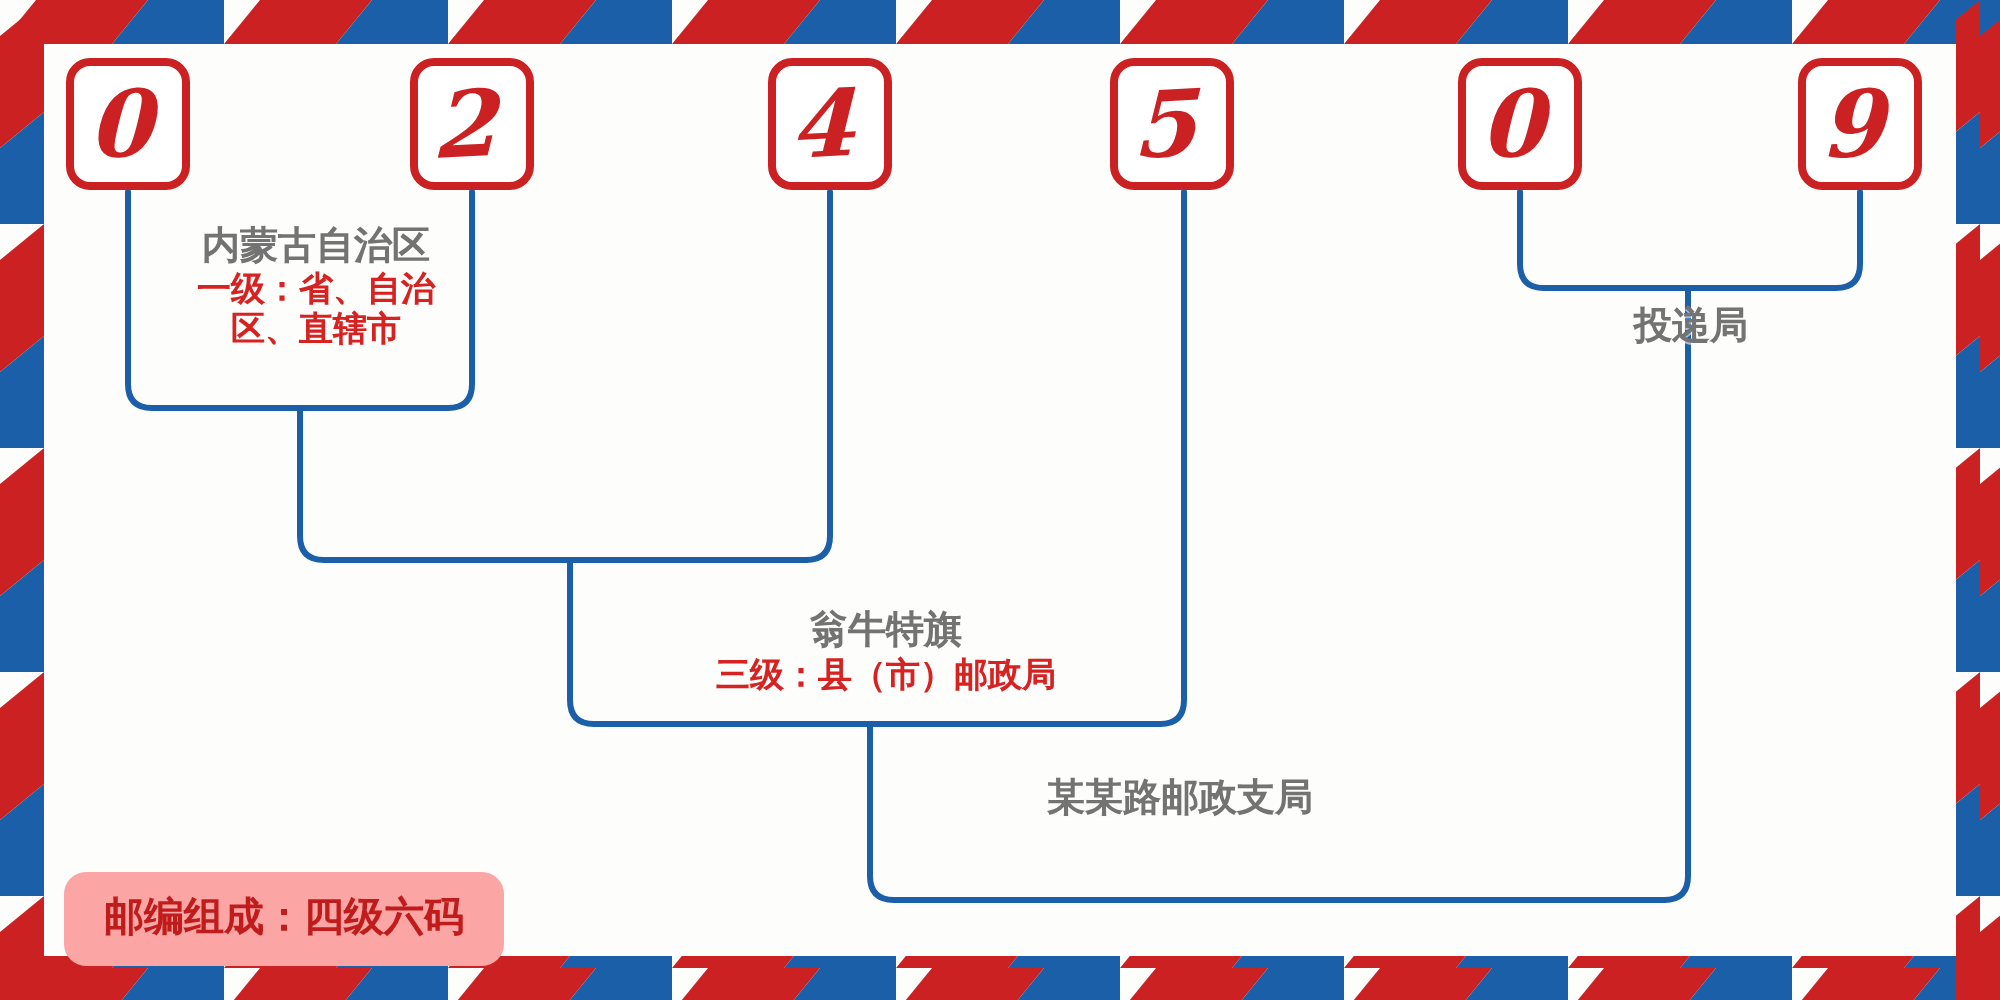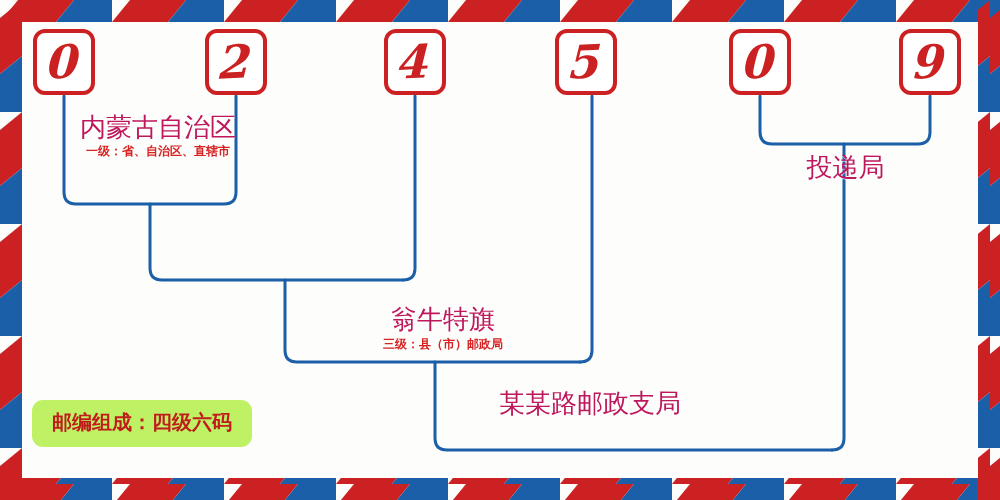--- a/index.html
+++ b/index.html
@@ -56,32 +56,32 @@
     user-select: none;
   }
 
   
   .node {
     position: absolute;
     text-align: center;
     line-height: 1.18;
   }
   .node .title {
-    color: #be185d;
-    font-weight: 400;
+    color: #737373;
+    font-weight: 700;
     font-family: "DejaVu Serif", "Liberation Serif", serif;
-    font-size: 26px;
+    font-size: 19px;
     white-space: nowrap;
     text-shadow: 0 1px 0 rgba(255,255,255,0.6);
   }
   .node .sub {
     color: #d72222;
     font-weight: 700;
     font-family: "DejaVu Sans", "Liberation Sans", sans-serif;
-    font-size: 12px;
+    font-size: 17px;
     margin-top: 2px;
   }
   .node .sub.wrap {
     white-space: normal;
     width: 150px;
     margin-left: auto;
     margin-right: auto;
     line-height: 1.15;
   }
   .node .sub.nowrap { white-space: nowrap; }
@@ -90,23 +90,23 @@
   #node-1 { left: 68px;  top: 112px; width: 180px; }
   #node-2 { left: 198px; top: 224px; width: 230px; }
   #node-3 { left: 294px; top: 304px; width: 298px; }
   #node-4 { left: 440px; top: 388px; width: 300px; }
   #node-5 { left: 758px; top: 105px; width: 175px; margin-top: 47px; }
 
   
   #footer-chip {
     position: absolute;
     left: 32px;
-    top: 400px;
+    top: 436px;
     padding: 9px 20px 11px 20px;
-    background: #bef264;
+    background: #fca5a5;
     border-radius: 11px;
     color: #c01c1c;
     font-family: "DejaVu Serif", "Liberation Serif", serif;
     font-weight: 700;
     font-size: 20px;
     white-space: nowrap;
   }
 </style>
 </head>
 <body>

